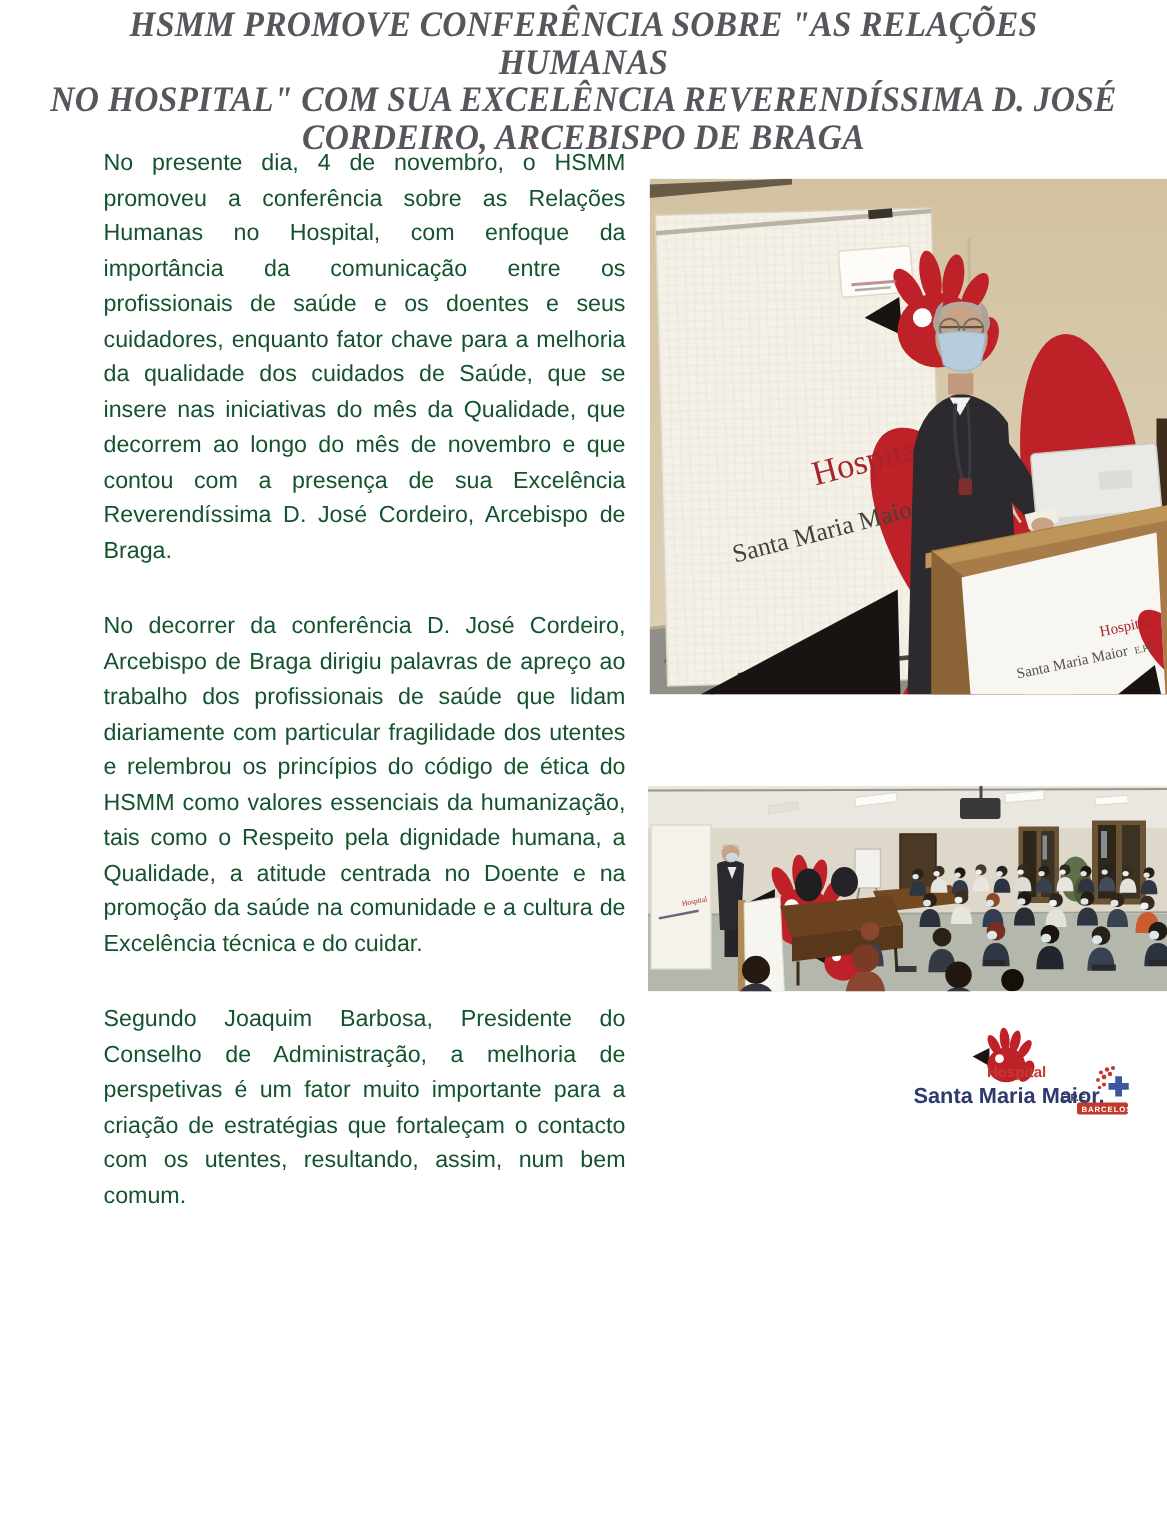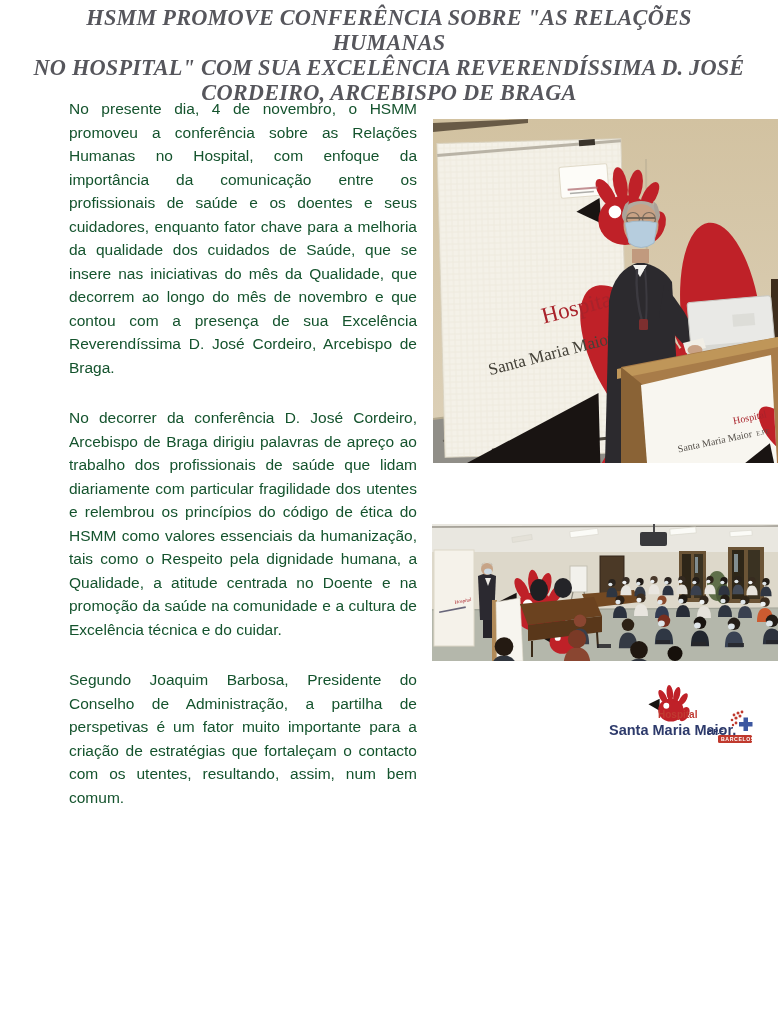--- a/index.html
+++ b/index.html
@@ -48,21 +48,21 @@
 
 <header class="title">
   <div>HSMM PROMOVE CONFERÊNCIA SOBRE "AS RELAÇÕES HUMANAS</div>
   <div>NO HOSPITAL" COM SUA EXCELÊNCIA REVERENDÍSSIMA D. JOSÉ</div>
   <div>CORDEIRO, ARCEBISPO DE BRAGA</div>
 </header>
 
 <section class="text-col">
   <p>No presente dia, 4 de novembro, o HSMM promoveu a conferência sobre as Relações Humanas no Hospital, com enfoque da importância da comunicação entre os profissionais de saúde e os doentes e seus cuidadores, enquanto fator chave para a melhoria da qualidade dos cuidados de Saúde, que se insere nas iniciativas do mês da Qualidade, que decorrem ao longo do mês de novembro e que contou com a presença de sua Excelência Reverendíssima D. José Cordeiro, Arcebispo de Braga.</p>
   <p>No decorrer da conferência D. José Cordeiro, Arcebispo de Braga dirigiu palavras de apreço ao trabalho dos profissionais de saúde que lidam diariamente com particular fragilidade dos utentes e relembrou os princípios do código de ética do HSMM como valores essenciais da humanização, tais como o Respeito pela dignidade humana, a Qualidade, a atitude centrada no Doente e na promoção da saúde na comunidade e a cultura de Excelência técnica e do cuidar.</p>
-  <p>Segundo Joaquim Barbosa, Presidente do Conselho de Administração, a partilha de perspetivas é um fator muito importante para a criação de estratégias que fortaleçam o contacto com os utentes, resultando, assim, num bem comum.</p>
+  <p>Segundo Joaquim Barbosa, Presidente do Conselho de Administração, a melhoria de perspetivas é um fator muito importante para a criação de estratégias que fortaleçam o contacto com os utentes, resultando, assim, num bem comum.</p>
 </section>
 
 <figure class="photo" id="photo-speaker">
 <svg viewBox="0 0 355 344" preserveAspectRatio="none">
   <defs>
     <linearGradient id="wall1" x1="0" y1="0" x2="0" y2="1">
       <stop offset="0" stop-color="#d2c2a1"></stop>
       <stop offset="1" stop-color="#ddd1b9"></stop>
     </linearGradient>
     <pattern id="tex" width="6" height="6" patternUnits="userSpaceOnUse">

